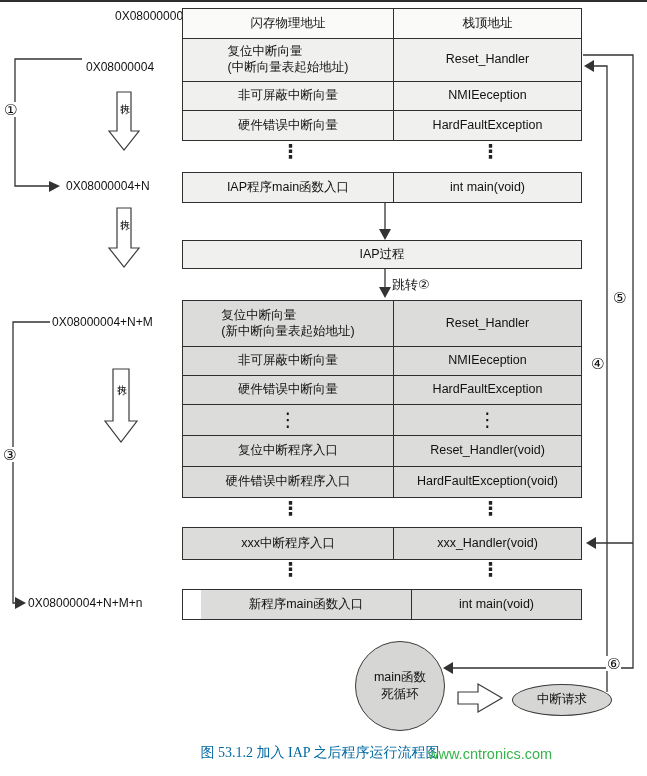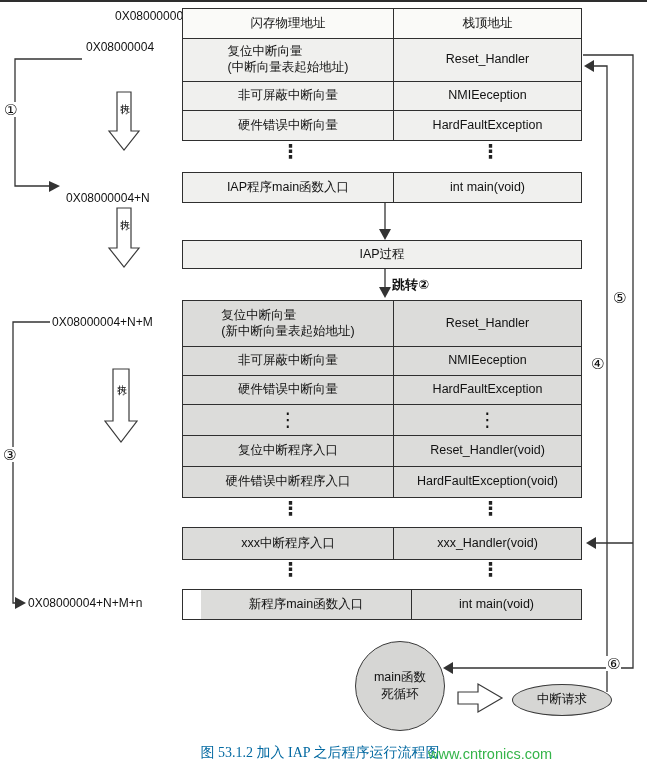--- a/index.html
+++ b/index.html
@@ -18,21 +18,21 @@
   .bt{border-top:1.2px solid #2f2f2f;}
   .f1{background:#f0f0ee;}
   .f1h{background:#fafaf8;}
   .f2{background:#dcdcda;}
 
   .addr{position:absolute;font-size:12px;font-weight:normal;white-space:nowrap;text-align:right;}
   .marker{position:absolute;font-size:15px;background:#fff;padding:0 1px;line-height:1;}
   .dots{position:absolute;font-size:19px;font-weight:bold;color:#222;line-height:1;}
   .flowlabel{position:absolute;writing-mode:vertical-lr;text-orientation:upright;
              font-size:9.5px;letter-spacing:1px;color:#222;text-align:center;}
-  .jump{position:absolute;font-size:13px;font-weight:bold;}
+  .jump{position:absolute;font-size:13px;font-weight:normal;}
   .roundshape{position:absolute;background:#d6d6d4;border:1.2px solid #3a3a3a;border-radius:50%;
               display:flex;align-items:center;justify-content:center;text-align:center;
               font-size:12.5px;line-height:1.4;white-space:pre-line;box-sizing:border-box;}
   .caption{position:absolute;left:150px;top:744px;width:340px;text-align:center;
            font-family:"Liberation Serif","DejaVu Serif",serif;font-size:14px;color:#0369a1;white-space:nowrap;}
   .watermark{position:absolute;left:428px;top:746px;font-size:14.5px;color:#35b44a;white-space:nowrap;}
 </style>
 </head>
 <body>
 
@@ -73,22 +73,22 @@
 
       <path d="M458,692 H478 V684 L502,698 L478,712 V704 H458 Z"></path>
     </g>
   </svg>
 
   <div class="flowlabel" style="left:118px;top:96px;">执行</div>
   <div class="flowlabel" style="left:118px;top:212px;">执行</div>
   <div class="flowlabel" style="left:115px;top:377px;">执行</div>
 
   <div class="addr" style="left:115px;top:9px;">0X08000000</div>
-  <div class="addr" style="left:86px;top:40px;">0X08000004</div>
-  <div class="addr" style="left:66px;top:191px;">0X08000004+N</div>
+  <div class="addr" style="left:86px;top:60px;">0X08000004</div>
+  <div class="addr" style="left:66px;top:179px;">0X08000004+N</div>
   <div class="addr" style="left:52px;top:315px;">0X08000004+N+M</div>
   <div class="addr" style="left:28px;top:596px;">0X08000004+N+M+n</div>
 
   <div class="marker" style="left:3px;top:102px;">①</div>
   <div class="marker" style="left:2px;top:447px;">③</div>
   <div class="marker" style="left:612px;top:290px;">⑤</div>
   <div class="marker" style="left:590px;top:356px;">④</div>
   <div class="marker" style="left:606px;top:656px;">⑥</div>
 
   <div class="tbl" style="top:8px;grid-template-rows:29px 43px 29px 30px;">

